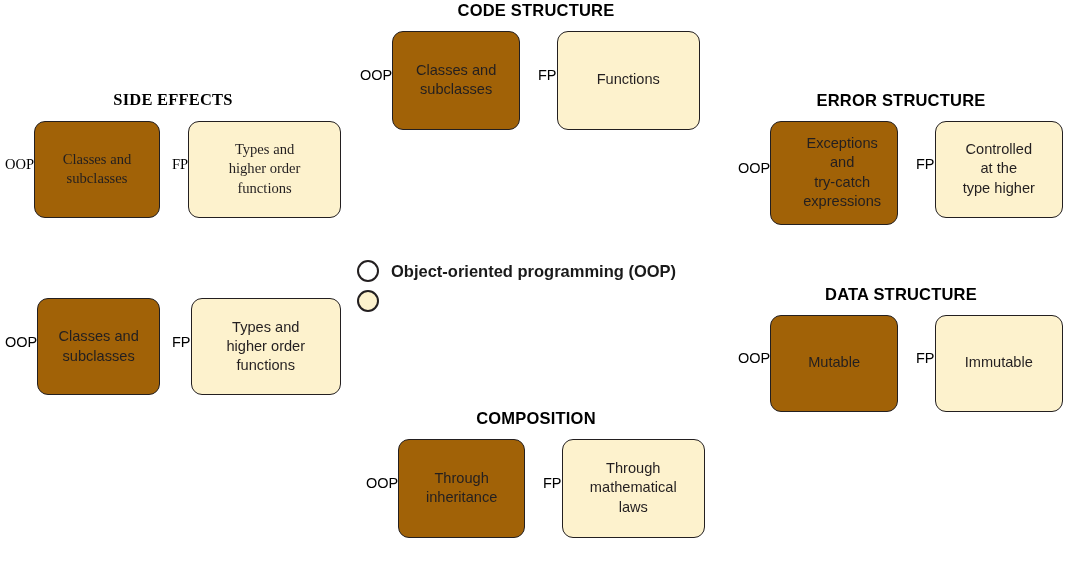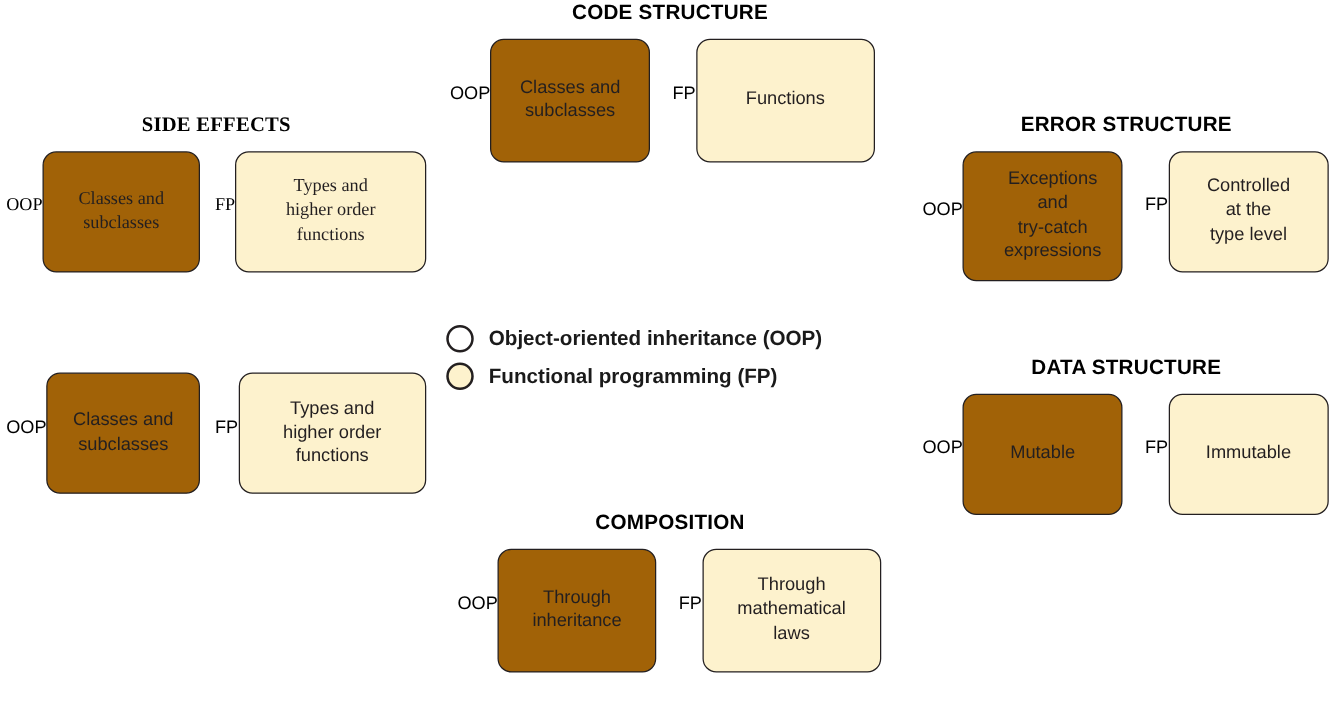--- a/index.html
+++ b/index.html
@@ -163,34 +163,33 @@
           <span class="box-text">Exceptions and
 try-catch
 expressions</span>
         </div>
       </div>
       <div class="col" style="width:147px; margin-left:18px;">
         <div class="col-label">FP</div>
         <div class="box fp" style="width:147px; height:97px;">
           <span class="box-text">Controlled
 at the
-type level</span>
+type higher</span>
         </div>
       </div>
     </div>
   </div>
 
   <div id="legend">
     <div class="legend-row">
       <span class="legend-swatch oop"></span>
-      <span class="legend-label">Object-oriented inheritance (OOP)</span>
+      <span class="legend-label">Object-oriented programming (OOP)</span>
     </div>
     <div class="legend-row">
       <span class="legend-swatch fp"></span>
-      <span class="legend-label">Functional programming (FP)</span>
     </div>
   </div>
 
   <div class="section" style="left:5px; top:286px; width:336px;">
     <div class="pair" style="margin-top:12px;">
       <div class="col" style="width:155px;">
         <div class="col-label">OOP</div>
         <div class="box oop" style="width:155px; height:97px;">
           <span class="box-text">Classes and
 subclasses</span>

